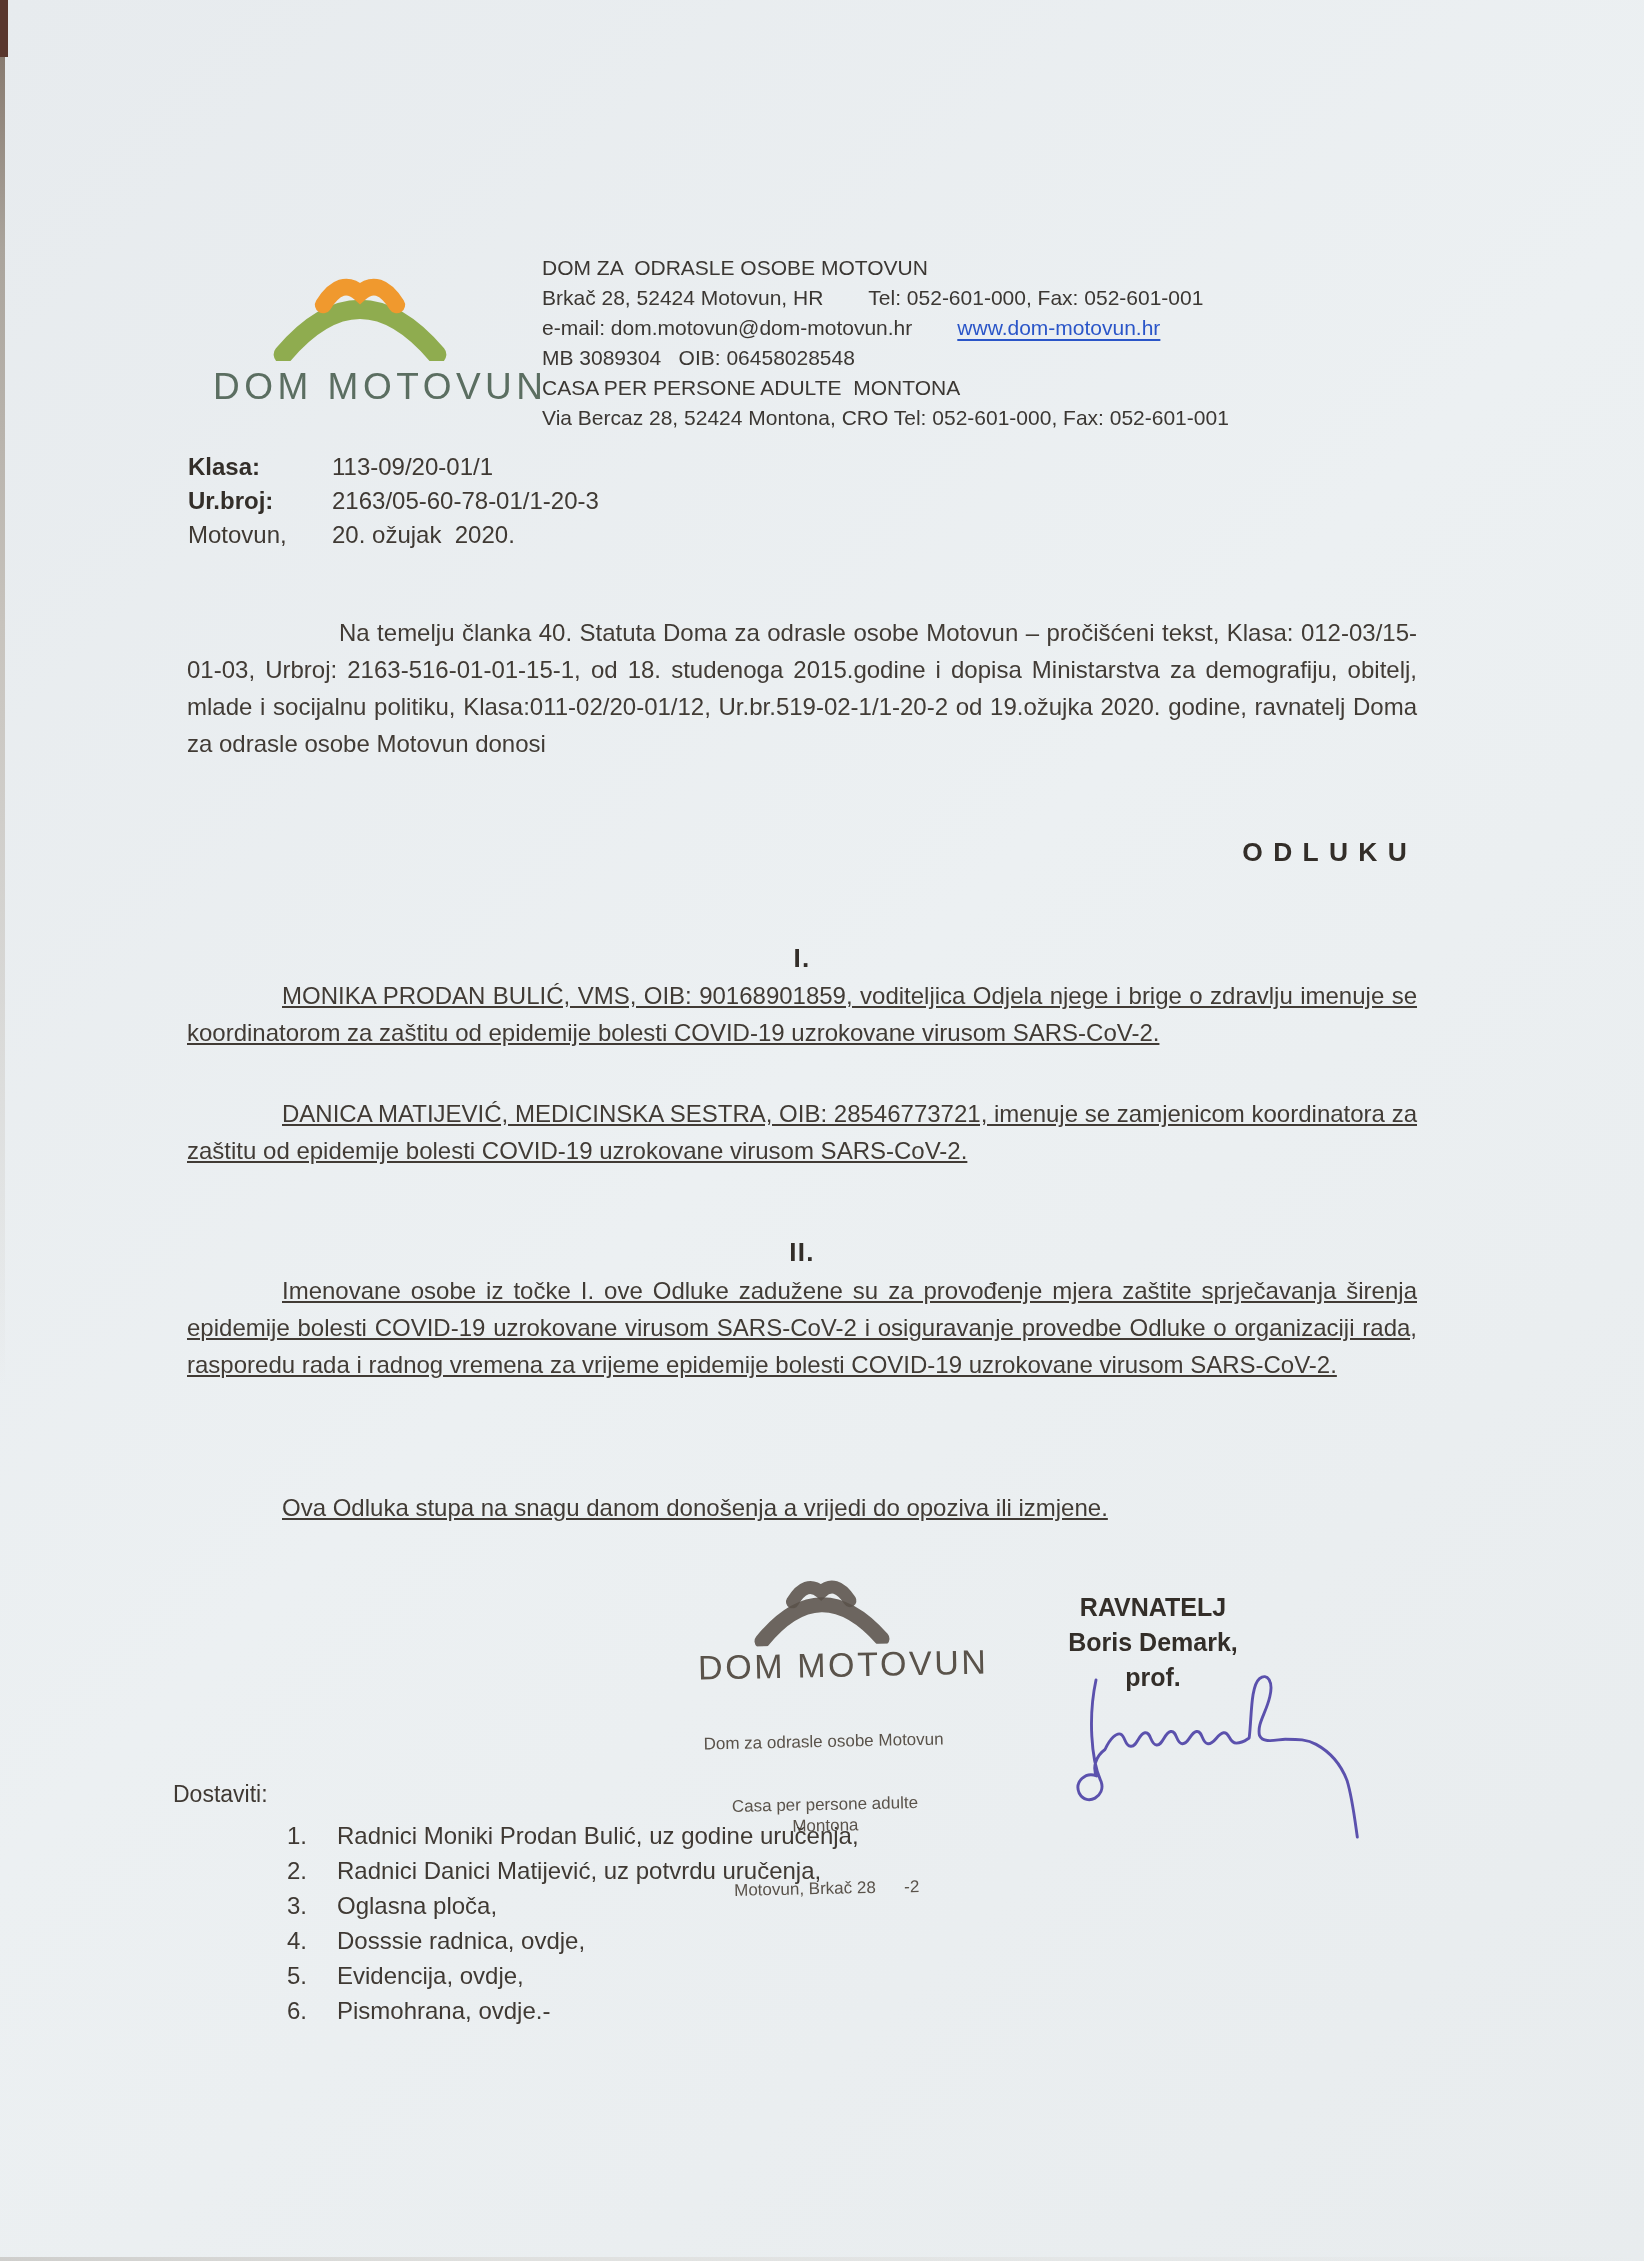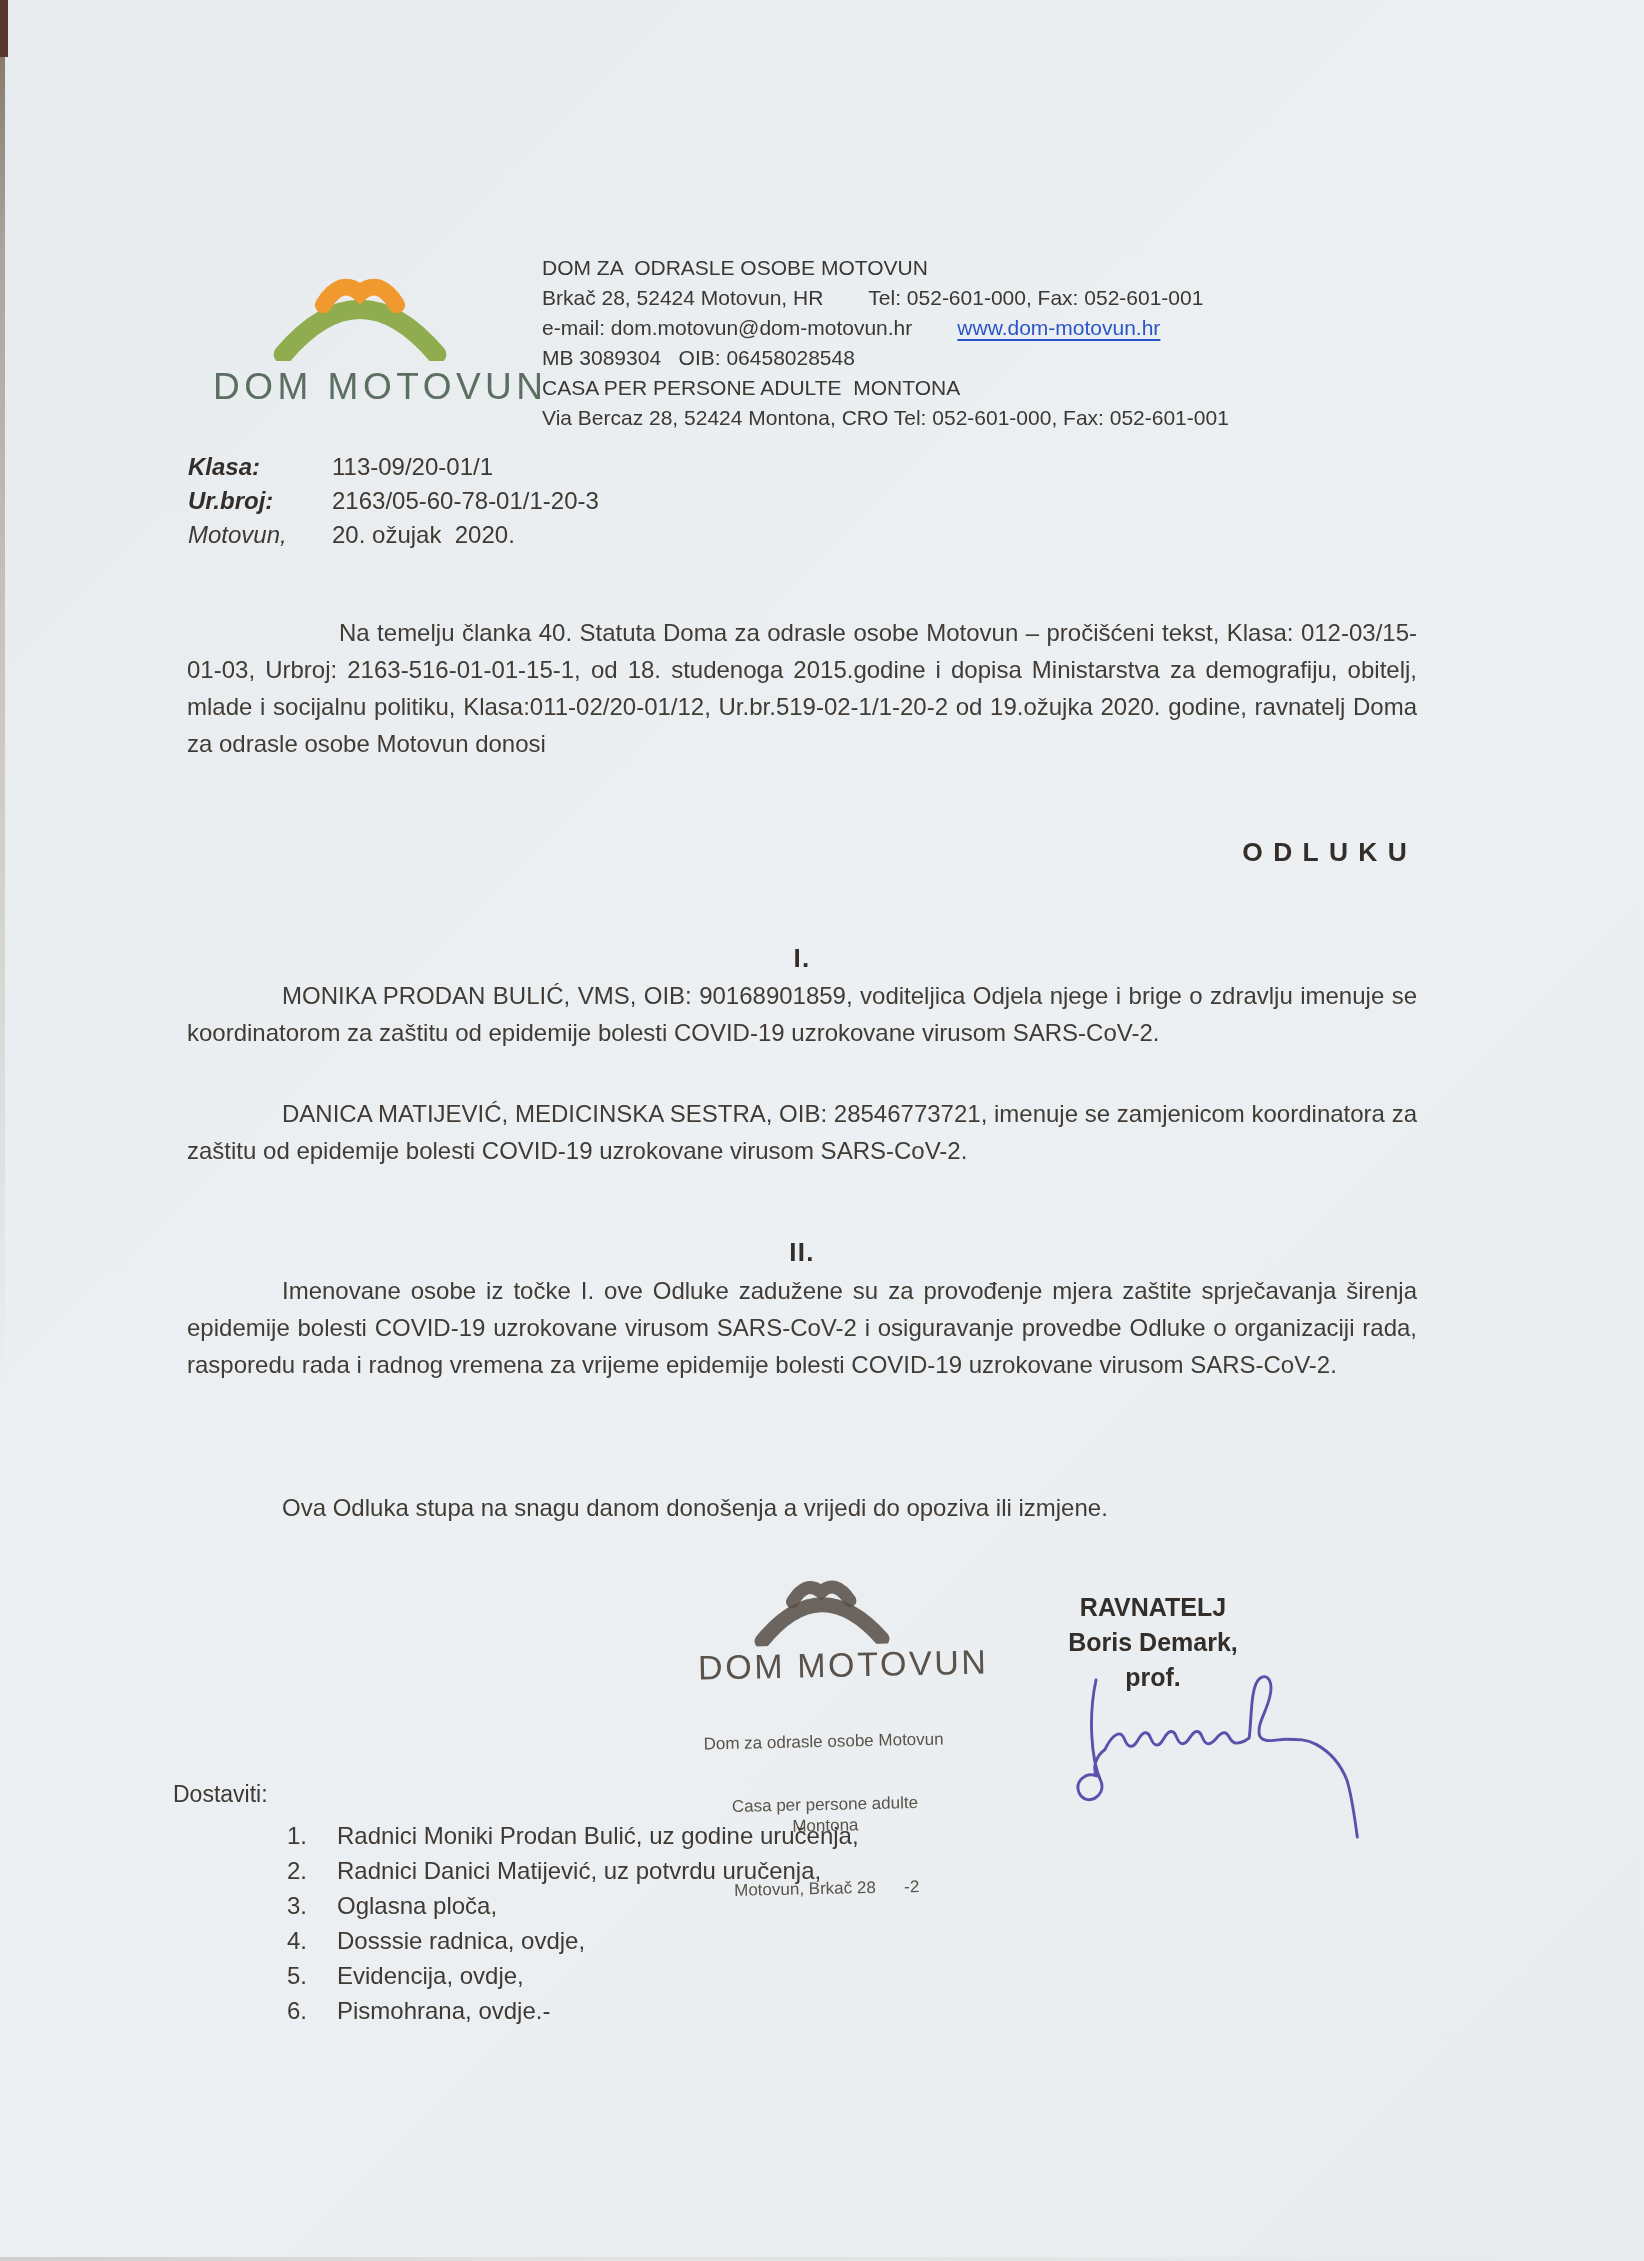--- a/index.html
+++ b/index.html
@@ -30,30 +30,30 @@
     margin-top:5.2px;font-size:37px;letter-spacing:4.5px;font-weight:400;
     color:#5b6e61;white-space:nowrap;
   }
   .lh{position:absolute;left:542px;top:253px;font-size:21px;line-height:30px;color:#3b3733;}
   .lh .row{white-space:pre-wrap;}
   .lh .gap{display:inline-block;width:45px;}
   .weblink{color:#2a55c8;text-decoration:underline;text-underline-offset:3.9px;}
   
   .ref{position:absolute;left:188px;top:450px;font-size:24px;line-height:34px;}
   .ref .r{display:flex;}
-  .ref .lab{width:144px;font-style:italic;}
+  .ref .lab{width:144px;}
   .ref .b{font-weight:bold;color:#332e29;}
   .ref .val{white-space:pre-wrap;}
   
   .para{
     position:absolute;left:187px;width:1230px;
     font-size:24px;line-height:37px;text-align:justify;color:#413b35;
   }
   .ind-big{text-indent:152px;}
-  .ind{text-indent:95px;}
+  .ind{text-indent:95px;text-decoration:underline;}
   .center-line{
     position:absolute;left:187px;width:1230px;text-align:center;
     font-weight:bold;color:#332e29;
   }
   .title{font-size:26.4px;letter-spacing:10.3px;text-align:right;}
   .numeral{font-size:26px;letter-spacing:1.3px;}
   .plain{text-align:left;}
   
   .stamp{
     position:absolute;left:700px;top:1577px;width:248px;text-align:center;

